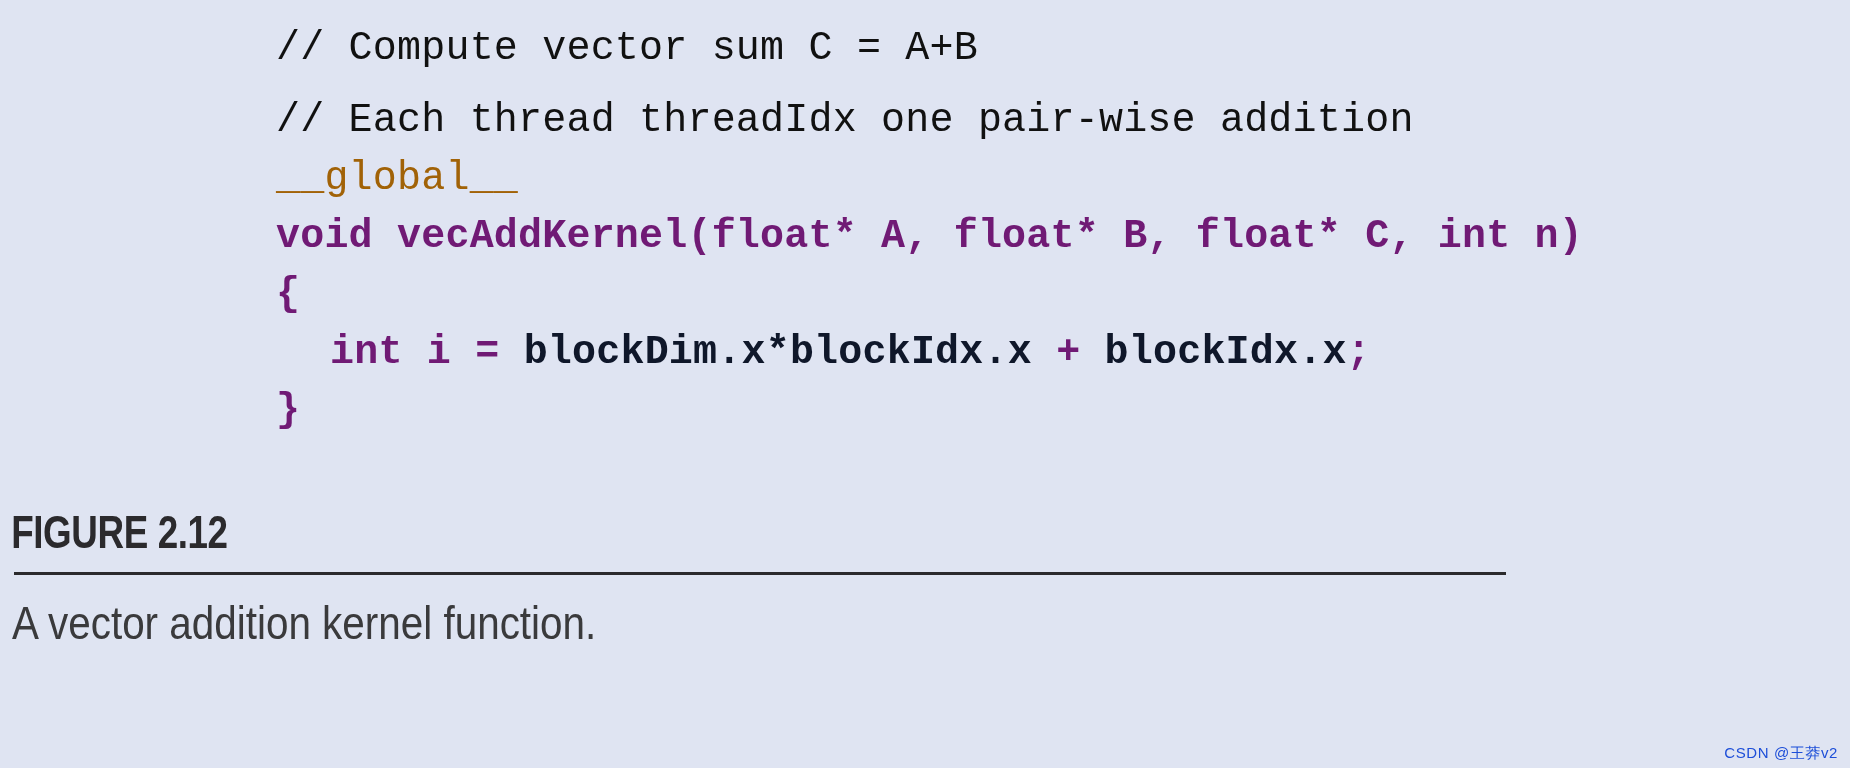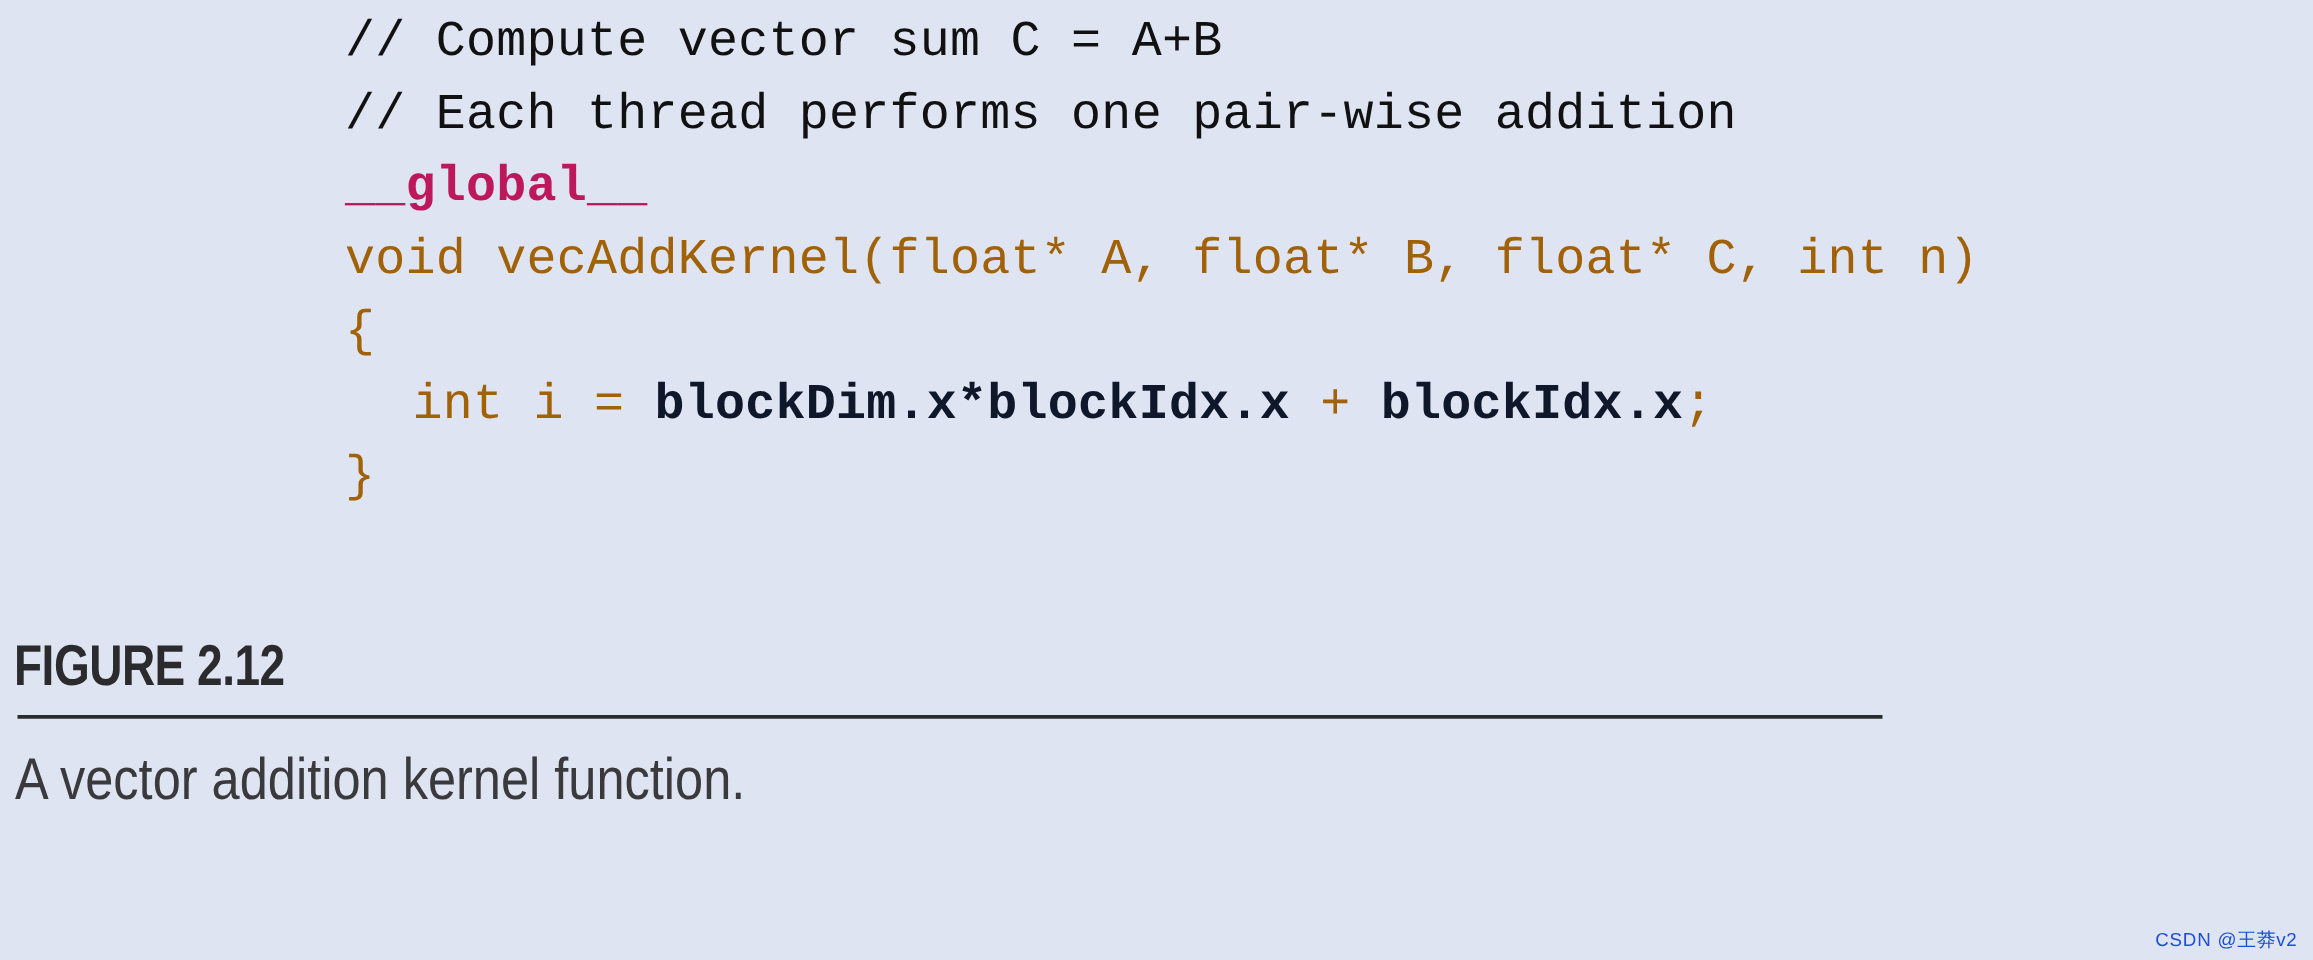--- a/index.html
+++ b/index.html
@@ -40,36 +40,37 @@
     font-size: 40px;
     line-height: 58px;
     height: 58px;
     color: #111111;
     white-space: pre;
     letter-spacing: 0.2px;
   }
 
   .code-line.comment {
     font-weight: normal;
+    margin-top: 14px;
   }
   .code-line.code {
     font-weight: bold;
   }
 
   .tok-blue {
     color: #0f172a;
     font-weight: bold;
   }
   .tok-blue-underline {
-    color: #be185d;
-    font-weight: bold;
+    color: #a16207;
+    font-weight: normal;
   }
   .tok-black {
-    color: #a16207;
-    font-weight: normal;
+    color: #701a75;
+    font-weight: bold;
   }
 
   
   .ind-0  { padding-left: 276px; }
   .ind-1  { padding-left: 276px; }
   .ind-2  { padding-left: 330px; }
 
   
   .figure-caption-block {
     position: absolute;
@@ -126,21 +127,21 @@
 </style>
 </head>
 <body>
 
 <div class="figure-panel">
 
   <div class="code-listing">
 
     <div class="code-line comment ind-0">// Compute vector sum C = A+B</div>
 
-    <div class="code-line comment ind-0">// Each thread performs one pair-wise addition</div>
+    <div class="code-line comment ind-0">// Each thread threadIdx one pair-wise addition</div>
 
     <div class="code-line code ind-1"><span class="tok-blue-underline">__global__</span></div>
 
     <div class="code-line code ind-1"><span class="tok-black">void vecAddKernel(float* A, float* B, float* C, int n)</span></div>
 
     <div class="code-line code ind-1"><span class="tok-black">{</span></div>
 
     <div class="code-line code ind-2"><span class="tok-black">int i = </span><span class="tok-blue">blockDim.x*blockIdx.x</span><span class="tok-black"> + </span><span class="tok-blue">blockIdx.x</span><span class="tok-black">;</span></div>
 
 

